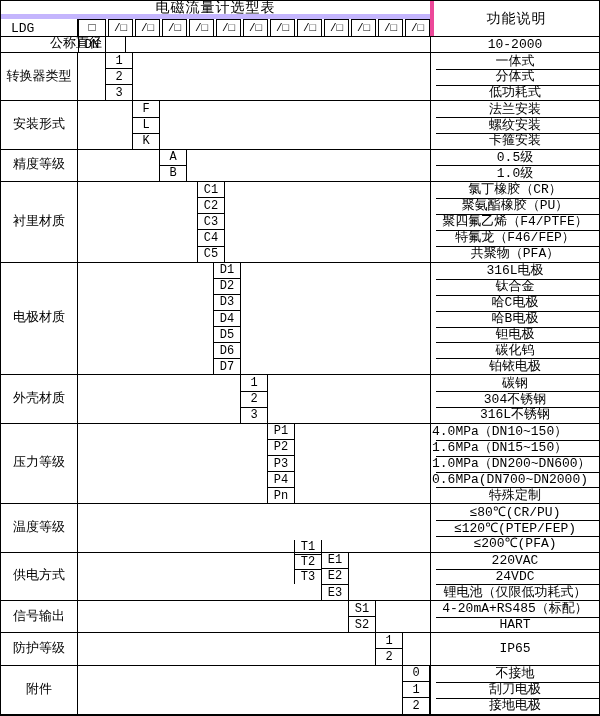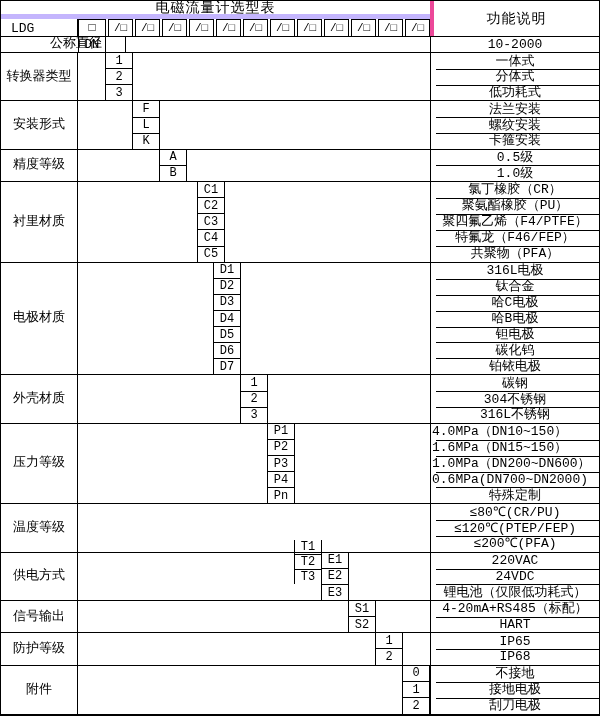--- a/index.html
+++ b/index.html
@@ -265,30 +265,29 @@
         </div>
       </div>
       <div class="group" style="height: 32.2381px;">
         <div class="g-label">防护等级</div>
         <div class="code-stack" style="left: 374px;">
           <div class="code-cell">1</div>
           <div class="code-cell">2</div>
         </div>
         <div class="fn-col">
           <div class="fn-cell">IP65</div>
-          <div class="fn-cell">IP68</div>
         </div>
       </div>
       <div class="group" style="height: 48.3571px;">
         <div class="g-label">附件</div>
         <div class="code-stack" style="left: 401px;">
           <div class="code-cell">0</div>
           <div class="code-cell">1</div>
           <div class="code-cell">2</div>
         </div>
         <div class="fn-col">
           <div class="fn-cell">不接地</div>
+          <div class="fn-cell">刮刀电极</div>
           <div class="fn-cell">接地电极</div>
-          <div class="fn-cell">刮刀电极</div>
         </div>
       </div>
     </div>
 </div>
 
 </body></html>

